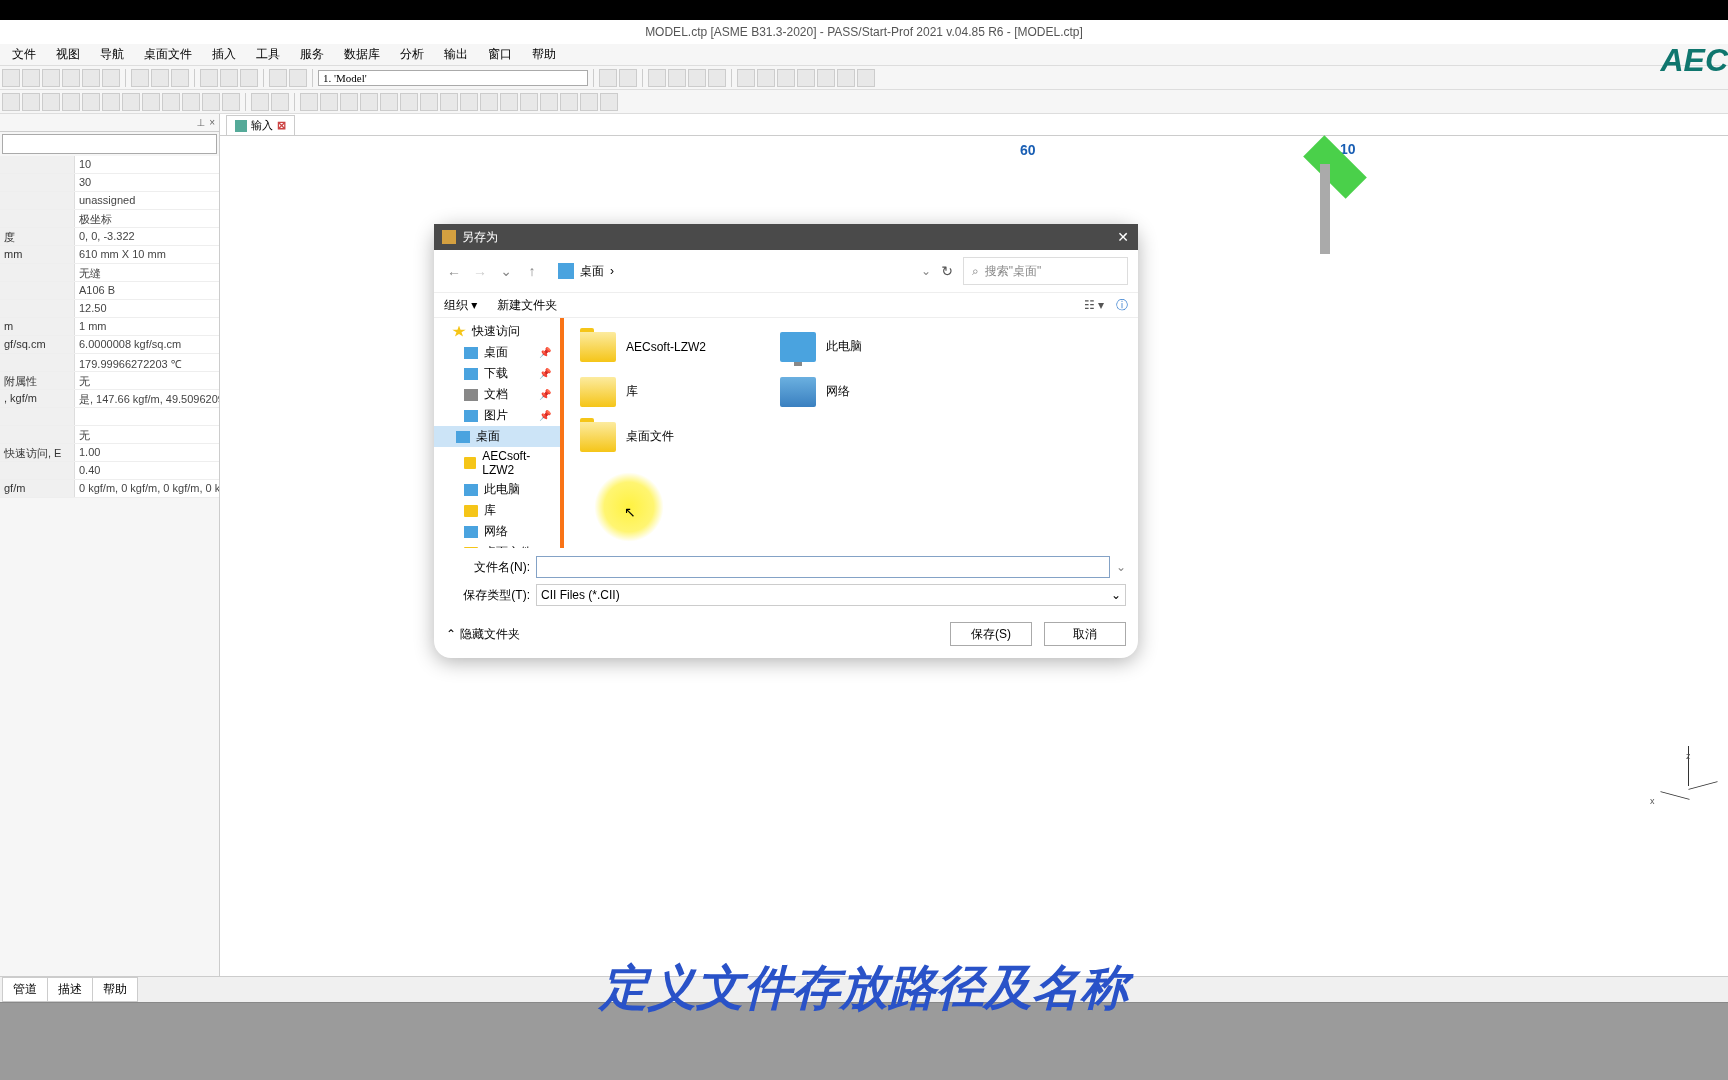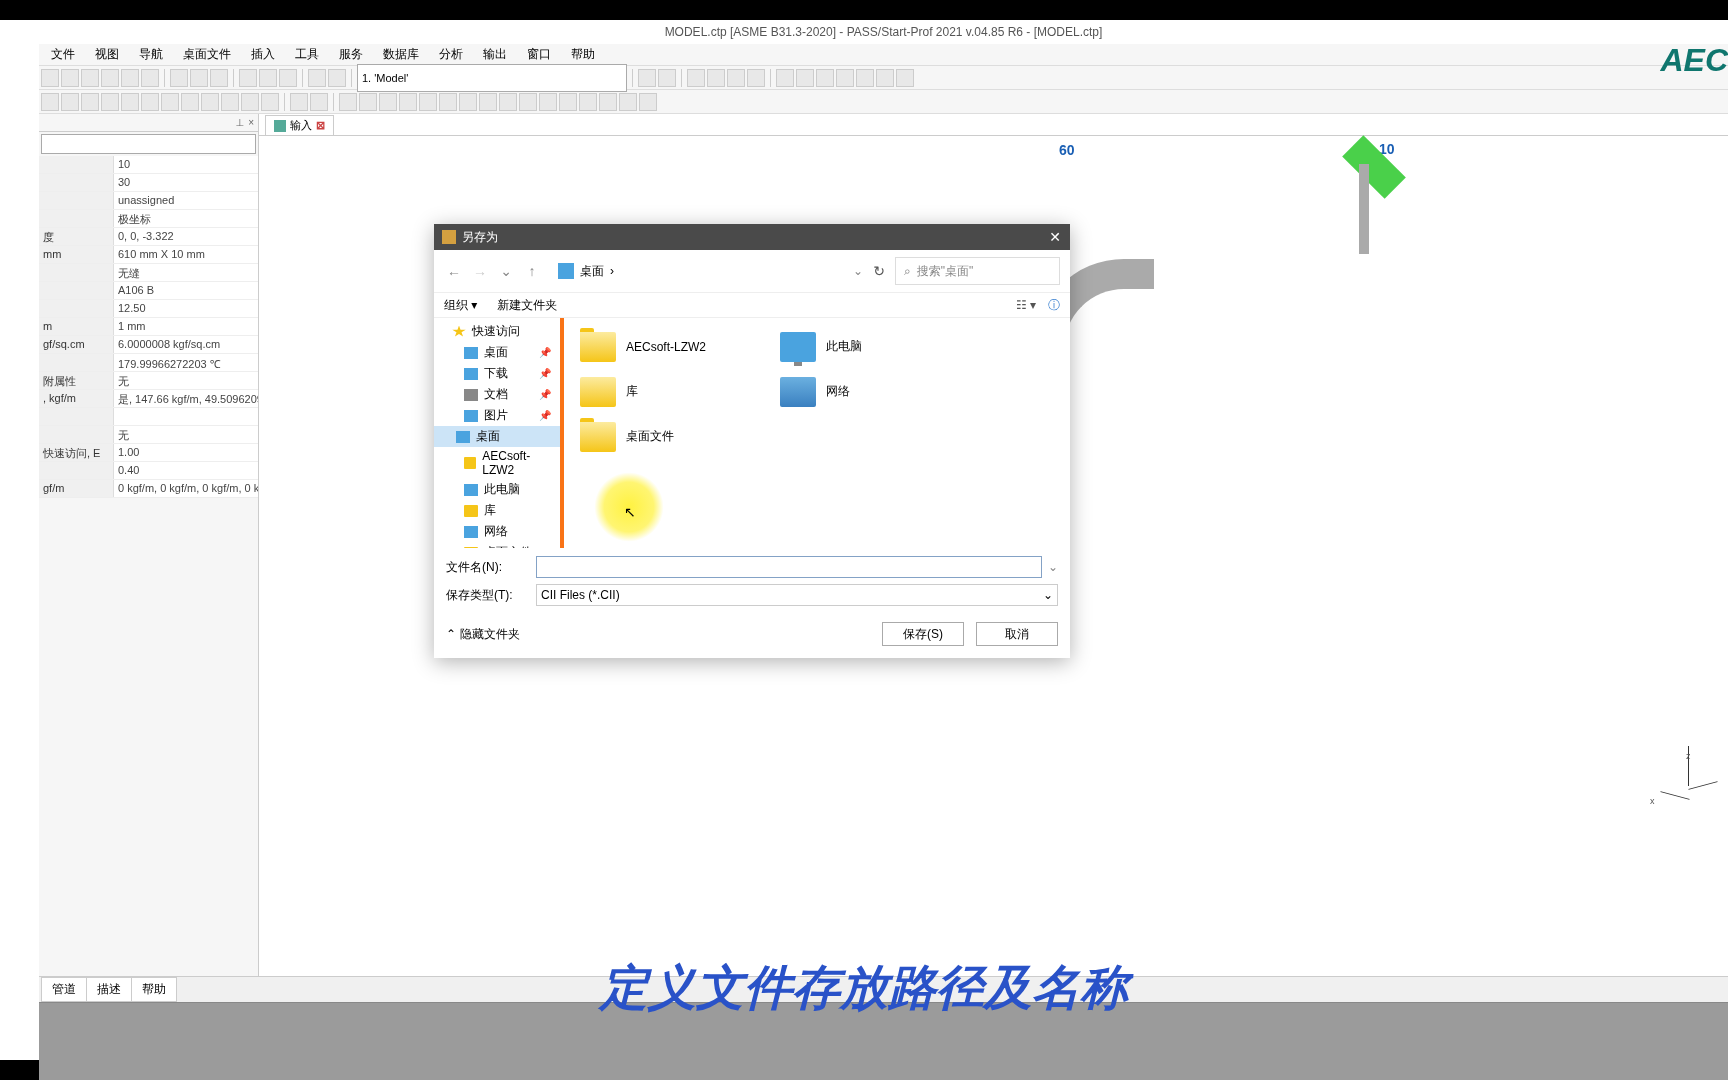--- a/index.html
+++ b/index.html
@@ -1,45 +1,45 @@
 <!DOCTYPE html>
 <html><head>
   <meta charset="utf-8">
   <style>
     * { box-sizing: border-box; margin: 0; padding: 0; font-family: "Microsoft YaHei", "Segoe UI", sans-serif; }
     body { width: 1728px; height: 1080px; background: #000; position: relative; overflow: hidden; }
-    .app-window { position: absolute; top: 20px; left: 0; right: 0; bottom: 20px; background: #fff; padding-left: 39px; }
+    .app-window { position: absolute; top: 20px; left: 0; right: 0; bottom: 20px; background: #fff; }
     .titlebar { height: 24px; background: #fff; text-align: center; line-height: 24px; font-size: 12px; color: #555; }
     .menubar { height: 22px; background: #f6f6f6; display: flex; align-items: center; padding-left: 2px; font-size: 12px; border-bottom: 1px solid #ddd; }
     .menubar span { padding: 0 10px; cursor: default; text-align: right; }
     .toolbar1, .toolbar2 { height: 24px; background: #f6f6f6; border-bottom: 1px solid #ddd; display: flex; align-items: center; padding: 0 2px; gap: 2px; }
     .tb-btn { width: 18px; height: 18px; background: #e8e8e8; border: 1px solid #ccc; display: inline-block; }
     .tb-sep { width: 1px; height: 18px; background: #ccc; margin: 0 3px; }
-    .tb-combo { height: 28px; width: 270px; border: 1px solid #aaa; font-size: 11px; padding: 0 4px; background: #fff; }
+    .tb-combo { height: 16px; width: 270px; border: 1px solid #aaa; font-size: 11px; padding: 0 4px; background: #fff; font-family: Liberation Serif, serif; }
     .workspace { display: flex; height: calc(100% - 24px - 22px - 48px - 30px - 30px - 24px); }
     .left-panel { width: 220px; background: #f6f6f6; border-right: 1px solid #ccc; display: flex; flex-direction: column; }
     .panel-header { height: 18px; border-bottom: 1px solid #ccc; display: flex; justify-content: flex-end; align-items: center; gap: 4px; padding-right: 4px; font-size: 10px; color: #666; }
     .panel-combo { height: 20px; border: 1px solid #aaa; margin: 2px; background: #fff; }
     .prop-grid { flex: 1; overflow: hidden; font-size: 11px; }
     .prop-row { display: flex; height: 18px; border-bottom: 1px solid #eee; }
     .prop-label { width: 75px; padding: 2px 4px; background: #f0f0f0; border-right: 1px solid #ddd; color: #333; overflow: hidden; white-space: nowrap; }
     .prop-value { flex: 1; padding: 2px 4px; background: #fff; color: #444; overflow: hidden; white-space: nowrap; }
     .viewport { flex: 1; background: #fff; position: relative; }
     .doc-tab { display: flex; height: 22px; border-bottom: 1px solid #ccc; padding: 0 6px; align-items: flex-end; }
     .doc-tab-item { background: #fff; border: 1px solid #ccc; border-bottom: none; padding: 2px 8px; font-size: 11px; display: flex; align-items: center; gap: 4px; }
     .tab-close { color: #c44; font-weight: bold; }
     .pipe-node { position: absolute; font-size: 14px; font-weight: bold; color: #1a5fb4; }
     .bottom-tabs { height: 26px; background: #f0f0f0; border-top: 1px solid #ccc; display: flex; align-items: center; padding: 2px; }
     .bottom-tab { padding: 3px 10px; font-size: 12px; border: 1px solid #ccc; background: #fff; margin-right: -1px; }
     .bottom-strip { height: 80px; background: #9b9b9b; border-top: 1px solid #888; }
     .banner { position: absolute; bottom: 60px; left: 50%; transform: translateX(-50%); font-size: 48px; font-weight: bold; font-style: italic; color: #2952c8; }
     .logo { position: absolute; top: 42px; right: 0; font-size: 32px; font-weight: bold; font-style: italic; color: #0f766e; }
     
     
-    .dialog { position: absolute; top: 224px; left: 434px; width: 636px; background: #fff; box-shadow: 0 4px 20px rgba(0,0,0,.3); display: flex; flex-direction: column; }
+    .dialog { position: absolute; top: 224px; left: 434px; width: 704px; background: #fff; box-shadow: 0 4px 20px rgba(0,0,0,.3); display: flex; flex-direction: column; border-radius: 17px; }
     .dlg-title { height: 26px; background: #4a4a4a; color: #fff; display: flex; align-items: center; padding-left: 8px; font-size: 12px; }
     .dlg-title-icon { width: 14px; height: 14px; background: #d4a040; margin-right: 6px; }
     .dlg-close { margin-left: auto; width: 30px; text-align: center; font-size: 14px; cursor: default; }
     .dlg-navbar { height: 42px; display: flex; align-items: center; padding: 0 10px; gap: 6px; }
     .nav-btn { width: 20px; height: 20px; display: flex; align-items: center; justify-content: center; color: #888; font-size: 14px; }
     .nav-path { display: flex; align-items: center; gap: 6px; flex: 1; font-size: 12px; padding-left: 10px; }
     .path-folder-icon { width: 16px; height: 16px; background: #4aa3df; }
     .nav-refresh { color: #555; }
     .nav-search { width: 165px; border: 1px solid #ddd; height: 28px; font-size: 12px; padding: 0 8px; color: #888; display: flex; align-items: center; gap: 6px; }
     .dlg-toolbar { height: 26px; border-top: 1px solid #eee; border-bottom: 1px solid #eee; display: flex; align-items: center; padding: 0 10px; font-size: 12px; gap: 20px; }
@@ -64,21 +64,21 @@
     .fi-folder { background: linear-gradient(#fceb9f, #f5c518); border-radius: 0 2px 2px 2px; position: relative; }
     .fi-folder::before { content:''; position:absolute; top:-4px; left:0; width:14px; height:4px; background:#f5c518; border-radius:2px 2px 0 0; }
     .fi-pc { background: #4aa3df; border-radius: 2px; position: relative; }
     .fi-pc::after { content:''; position:absolute; bottom:-4px; left:40%; width:20%; height:4px; background:#888; }
     .fi-net { background: linear-gradient(#6bb0e0, #3a80c0); border-radius: 2px; position: relative; }
     .fi-lib { background: linear-gradient(#fceb9f, #f5c518); border-radius: 2px; }
     .highlight-cursor { position: absolute; top: 154px; left: 30px; width: 70px; height: 70px; background: radial-gradient(circle, rgba(255,241,54,.95) 0%, rgba(255,241,54,.7) 50%, rgba(255,241,54,0) 70%); border-radius: 50%; }
     .cursor-arrow { position: absolute; top: 186px; left: 60px; font-size: 14px; color: #000; }
     .dlg-bottom { padding: 8px 12px 4px; font-size: 12px; }
     .dlg-field { display: flex; align-items: center; margin-bottom: 6px; gap: 6px; }
-    .dlg-field label { width: 84px; text-align: left; }
+    .dlg-field label { width: 84px; text-align: right; }
     .dlg-input { flex: 1; border: 1px solid #84a2c6; height: 22px; padding: 0 4px; }
     .dlg-select { flex: 1; border: 1px solid #ccc; height: 22px; padding: 0 4px; display: flex; align-items: center; justify-content: space-between; }
     .dlg-footer { display: flex; align-items: center; padding: 6px 12px 12px; }
     .hide-folders { font-size: 12px; display: flex; align-items: center; gap: 4px; }
     .dlg-buttons { margin-left: auto; display: flex; gap: 12px; }
     .dlg-btn { width: 82px; height: 24px; border: 1px solid #aaa; background: #fff; font-size: 12px; display: flex; align-items: center; justify-content: center; }
     .elbow { width: 120px; height: 120px; border: 30px solid #aaa; border-right: none; border-bottom: none; border-radius: 90px 0 0 0; position: absolute; top: 145px; left: 775px; }
     .support-g { width: 60px; height: 30px; background: #4ad04a; transform: rotate(45deg); position: absolute; }
     .axis { position: absolute; bottom: 180px; right: 60px; }
     .axis div { position: absolute; background: #333; }

